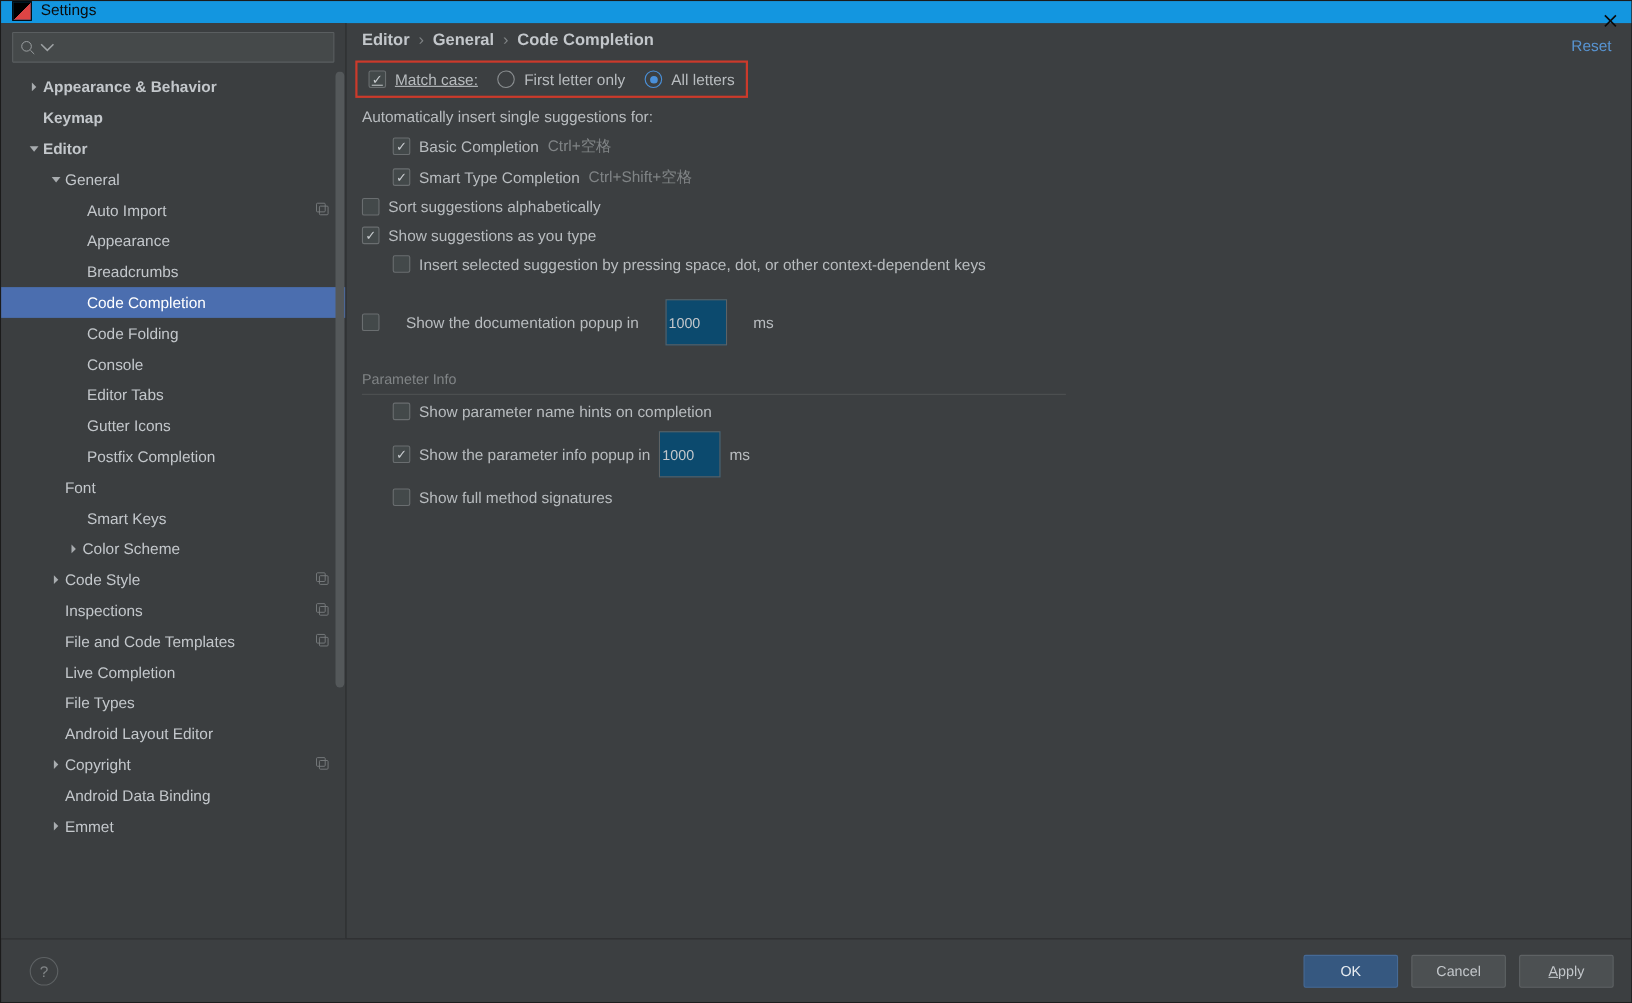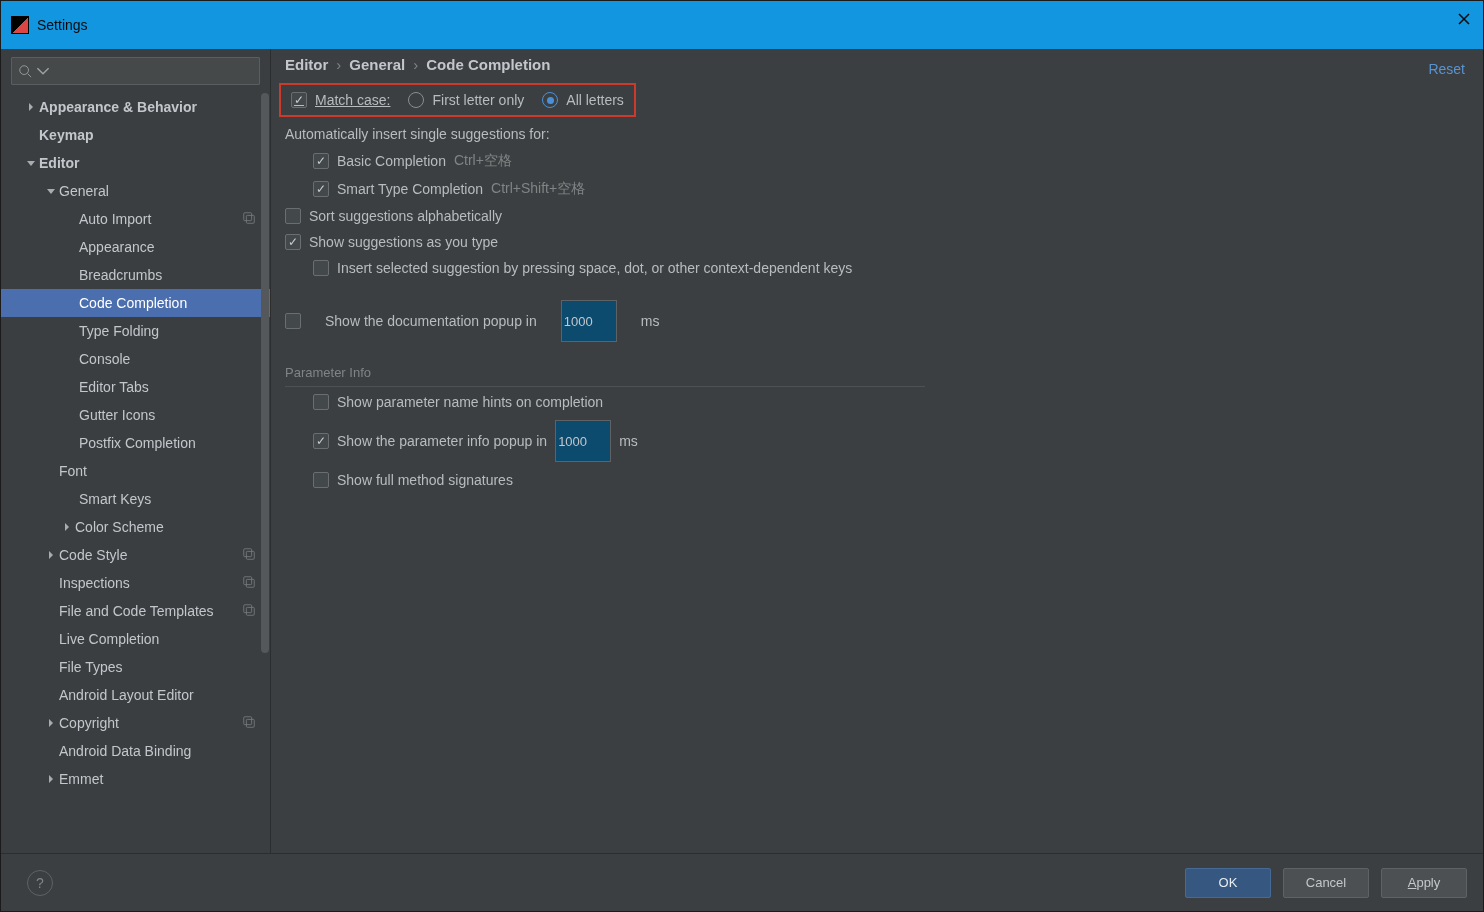--- a/index.html
+++ b/index.html
@@ -15,26 +15,26 @@
     --highlight:#cc3a2b;
     --btn:#4c5052;
     --btn-hover:#5a5e60;
     --ok-btn:#365880;
     --link:#5894d2;
     --scroll:#54585a;
   }
   *{box-sizing:border-box;font-family:"Segoe UI","Microsoft YaHei",Arial,sans-serif;}
   html,body{margin:0;padding:0;width:1484px;height:912px;background:#2b2b2b;color:var(--text);overflow:hidden;}
   .window{width:1484px;height:912px;background:var(--bg);display:flex;flex-direction:column;border:1px solid #1b1b1b;}
-  .titlebar{height:48px;background:var(--titlebar);display:flex;align-items:center;padding:0 10px;color:#0b0b0b;font-size:14px;position:relative;}
+  .titlebar{height:20px;background:var(--titlebar);display:flex;align-items:flex-start;padding:0 10px;color:#0b0b0b;font-size:14px;position:relative;}
   .titlebar .app-icon{width:18px;height:18px;background:linear-gradient(135deg,#000 0 50%,#d44 50% 100%);margin-right:8px;border:1px solid #000;}
   .titlebar .close{position:absolute;right:10px;top:9px;width:18px;height:18px;display:flex;align-items:center;justify-content:center;cursor:pointer;}
   .titlebar .close svg{width:14px;height:14px;stroke:#0b0b0b;stroke-width:1.5;}
   .body{flex:1;display:flex;min-height:0;}
-  .sidebar{width:270px;background:var(--panel);border-right:1px solid #2b2d2e;display:flex;flex-direction:column;position:relative;}
+  .sidebar{width:314px;background:var(--panel);border-right:1px solid #2b2d2e;display:flex;flex-direction:column;position:relative;}
   .search-wrap{padding:8px 10px;}
   .search{height:28px;background:#45494a;border:1px solid #5a5e60;border-radius:1px;display:flex;align-items:center;padding:0 6px;}
   .search svg{width:14px;height:14px;stroke:#9da1a3;fill:none;}
   .search .arrow{margin-left:4px;}
   .tree{flex:1;overflow:hidden;position:relative;font-size:14px;}
   .tree-inner{position:absolute;inset:0;overflow:hidden;}
   .tree-scrollbar{position:absolute;right:1px;top:0;width:8px;height:100%;}
   .tree-scrollbar .thumb{position:absolute;left:0;width:8px;background:var(--scroll);border-radius:4px;top:0;height:560px;}
   .tree-row{height:28px;display:flex;align-items:center;padding-right:10px;cursor:pointer;color:var(--text-bright);white-space:nowrap;position:relative;}
   .tree-row.selected{background:var(--selected);color:#fff;}
@@ -141,21 +141,21 @@
             <div class="tree-row" style="padding-left: 62px;">
               <span class="arrow"></span>
               <span>Breadcrumbs</span>
             </div>
             <div class="tree-row selected" style="padding-left: 62px;">
               <span class="arrow"></span>
               <span>Code Completion</span>
             </div>
             <div class="tree-row" style="padding-left: 62px;">
               <span class="arrow"></span>
-              <span>Type Folding</span>
+              <span>Code Folding</span>
             </div>
             <div class="tree-row" style="padding-left: 62px;">
               <span class="arrow"></span>
               <span>Console</span>
             </div>
             <div class="tree-row" style="padding-left: 62px;">
               <span class="arrow"></span>
               <span>Editor Tabs</span>
             </div>
             <div class="tree-row" style="padding-left: 62px;">

